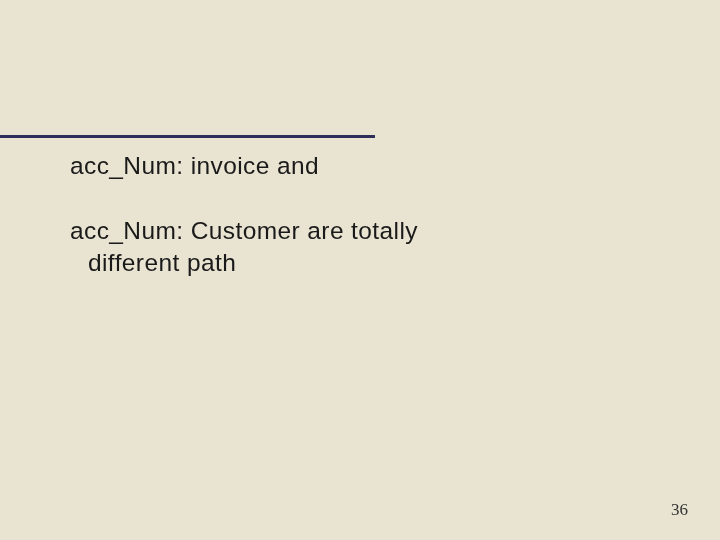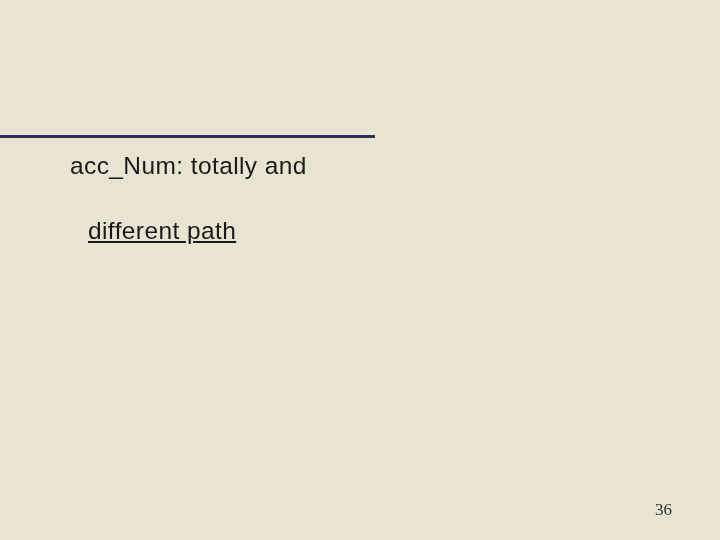--- a/index.html
+++ b/index.html
@@ -29,48 +29,48 @@
   }
   .para {
     font-size: 24.5px;
     line-height: 1.28;
     letter-spacing: 0.4px;
     margin-bottom: 34px;
   }
   .para2-line2 {
     display: block;
     padding-left: 18px;
-    text-decoration: underline;
   }
   .perp {
     font-size: 30px;
     position: relative;
     top: 0px;
     padding: 0 2px;
   }
   .page-number {
     position: absolute;
     bottom: 20px;
-    right: 48px;
+    right: 32px;
     font-family: "Times New Roman", Times, serif;
     font-size: 17px;
     color: #333;
   }
 </style>
 </head>
 <body>
 
 <div class="rule-line"></div>
 
 <div class="content">
 
   <div class="para">
-    <span>acc_Num: totally  and</span>
+    <span>acc_Num: invoice  and</span>
   </div>
 
   <div class="para">
+    <span>acc_Num: Customer are  totally</span>
     <span class="para2-line2">different path</span>
   </div>
 
 
 </div>
 
 <div class="page-number">36</div>
 
 </body></html>

